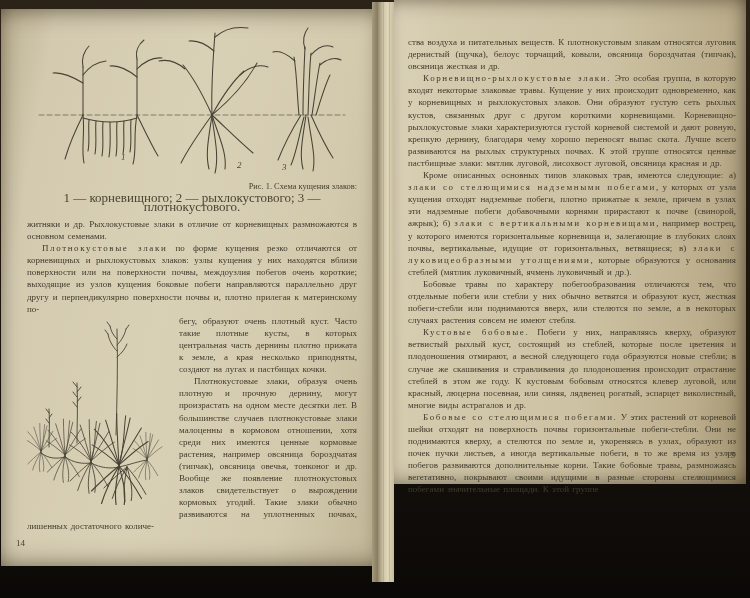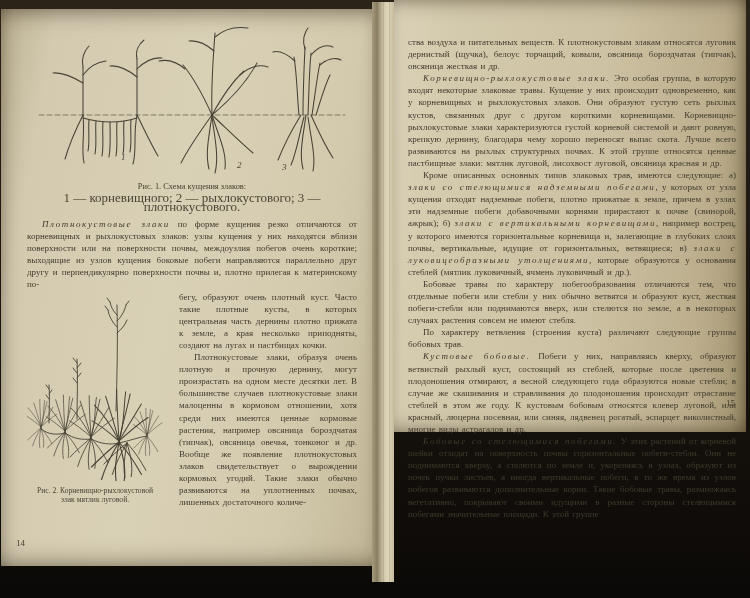--- a/index.html
+++ b/index.html
@@ -3,36 +3,36 @@
 <meta charset="utf-8">
 <style>
   html,body{margin:0;padding:0;background:#0d0a07;}
   .photo{position:relative;width:750px;height:598px;overflow:hidden;
          background:linear-gradient(180deg,#2b2218 0%,#1a140e 55%,#0b0907 100%);
          font-family:"Liberation Serif","DejaVu Serif",serif;color:#3c372b;}
   .page{position:absolute;}
   .page.left{left:1px;top:9px;width:371px;height:557px;
     background:linear-gradient(100deg,#bcb192 0%,#d3cab0 12%,#d9d1b6 45%,#d3caae 78%,#c2b797 100%);
     box-shadow:inset 0 16px 22px -14px rgba(45,33,16,.55), inset 0 -18px 22px -16px rgba(45,33,16,.5), inset 14px 0 20px -14px rgba(45,33,16,.35);}
-  .page.right{left:394px;top:0;width:352px;height:432px;
+  .page.right{left:394px;top:0;width:352px;height:484px;
     background:linear-gradient(95deg,#dad2b8 0%,#d3c9ac 18%,#cdc2a3 55%,#bcae8d 85%,#9f916c 100%);
     box-shadow:inset 0 12px 20px -12px rgba(45,33,16,.5), inset 0 -16px 20px -14px rgba(45,33,16,.45), inset -12px 0 18px -12px rgba(30,20,8,.45);}
   .gutter{position:absolute;left:372px;top:2px;width:22px;height:580px;
     background:linear-gradient(90deg,#a79b7e 0%,#8a7e63 22%,#cfc5a8 52%,#e0d7bb 72%,#c6bb9b 100%);}
   .gutter:after{content:"";position:absolute;inset:0;
     background:repeating-linear-gradient(90deg,transparent 0 5px,rgba(110,96,66,.22) 5px 6px);}
   .t{margin:0;font-size:9px;line-height:12.1px;text-align:justify;text-indent:15px;
      word-spacing:1px;color:#403a2c;}
   .t.noind{text-indent:0;}
-  .sp{letter-spacing:1.6px;font-style:italic;}
+  .sp{letter-spacing:1.6px;}
   .bold{font-weight:400;}
   .lp-body{position:absolute;inset:0;padding:8px 15px 0 26px;}
   .rp-body{position:absolute;inset:0;padding:36px 10px 0 14px;}
   .fig1wrap{text-align:center;margin:0 0 2px 0;}
-  .cap1{text-align:center;font-size:8.4px;line-height:10px;margin:1px 0 0 0;color:#46402f;}
+  .cap1{text-align:right;font-size:8.4px;line-height:10px;margin:1px 0 0 0;color:#46402f;}
   .cap1sub{text-align:center;font-size:13px;line-height:9px;margin:1px 0 7px 0;color:#4a4433;}
   .flow{overflow:hidden;}
   .fig2{float:left;width:152px;margin:2px 8px 0 -8px;}
   .fig2 figcaption{margin-top:1px;}
   .cap2l{display:block;text-align:center;font-size:7.6px;line-height:9.5px;color:#4a4433;}
   .pn{position:absolute;font-size:9px;color:#46402f;}
   .pn-l{left:15px;bottom:18px;}
   .pn-r{right:11px;bottom:24px;}
   svg text{font-family:"Liberation Serif","DejaVu Serif",serif;font-style:italic;font-size:9px;fill:#474234;}
 </style>
@@ -107,20 +107,21 @@
           </g>
           <text x="94" y="143">1</text>
           <text x="210" y="151">2</text>
           <text x="255" y="153">3</text>
         </svg>
       </figure>
 
       <div class="cap1">Рис. 1. Схема кущения злаков:</div>
       <div class="cap1sub">1 — корневищного;  2 — рыхлокустового;  3 — плотнокустового.</div>
 
+      <p class="t noind">житняки и др. Рыхлокустовые злаки в отличие от корневищных размножаются в основном семенами.</p>
       <p class="t"><span class="sp">Плотнокустовые злаки</span><span> по форме кущения резко отличаются от корневищных и рыхлокустовых злаков: узлы кущения у них находятся вблизи поверхности или на поверхности почвы, междоузлия побегов очень короткие; выходящие из узлов кущения боковые побеги направляются параллельно друг другу и перпендикулярно поверхности почвы и, плотно прилегая к материнскому по-</span></p>
 
       <div class="flow">
         <figure class="fig2">
           <svg width="152" height="188" viewBox="0 0 152 188">
             <defs>
               <g id="tuft">
                   <path d="M0 0 C-6 -12 -14 -24 -22 -32"></path>
                   <path d="M0 0 C-4 -14 -8 -28 -12 -40"></path>
                   <path d="M0 0 C-1 -16 -2 -32 -2 -46"></path>
@@ -167,41 +168,36 @@
               <use href="#rts" transform="translate(72,145) scale(.95)"></use>
               <use href="#rts" transform="translate(100,149) scale(1.25)"></use>
               <use href="#rts" transform="translate(108,150) scale(1.05)"></use>
               <use href="#rts" transform="translate(128,143) scale(.6)"></use>
               <path d="M22 136 C30 142 38 142 46 140"></path>
                 <path d="M46 140 C55 146 63 147 72 146"></path>
                 <path d="M72 146 C82 151 91 152 100 150"></path>
                 <path d="M100 150 C110 148 120 144 128 143"></path>
             </g>
           </svg>
-          <figcaption>
-            <span class="cap2l">Рис. 2. Корневищно-рыхлокустовой</span>
-            <span class="cap2l">злак мятлик луговой.</span>
-          </figcaption>
         </figure>
         <p class="t noind">бегу, образуют очень плотный куст. Часто такие плотные кусты, в которых центральная часть дернины плотно прижата к земле, а края несколько приподняты, создают на лугах и пастбищах кочки.</p>
         <p class="t">Плотнокустовые злаки, образуя очень плотную и прочную дернину, могут произрастать на одном месте десятки лет. В большинстве случаев плотнокустовые злаки малоценны в кормовом отношении, хотя среди них имеются ценные кормовые растения, например овсяница бороздчатая (типчак), овсяница овечья, тонконог и др. Вообще же появление плотнокустовых злаков свидетельствует о вырождении кормовых угодий. Такие злаки обычно развиваются на уплотненных почвах, лишенных достаточного количе-</p>
       </div>
 
     </div>
     <div class="pn pn-l">14</div>
   </div>
 
   <div class="gutter"></div>
 
   <div class="page right">
     <div class="rp-body">
       <p class="t noind">ства воздуха и питательных веществ. К плотнокустовым злакам относятся луговик дернистый (щучка), белоус торчащий, ковыли, овсяница бороздчатая (типчак), овсяница жесткая и др.</p>
       <p class="t"><span class="sp">Корневищно-рыхлокустовые злаки.</span><span> Это особая группа, в которую входят некоторые злаковые травы. Кущение у них происходит одновременно, как у корневищных и рыхлокустовых злаков. Они образуют густую сеть рыхлых кустов, связанных друг с другом короткими корневищами. Корневищно-рыхлокустовые злаки характеризуются густой корневой системой и дают ровную, крепкую дернину, благодаря чему хорошо переносят выпас скота. Лучше всего развиваются на рыхлых структурных почвах. К этой группе относятся ценные пастбищные злаки: мятлик луговой, лисохвост луговой, овсяница красная и др.</span></p>
       <p class="t"><span>Кроме описанных основных типов злаковых трав, имеются следующие: а) </span><span class="sp">злаки со стелющимися надземными побегами</span><span>, у которых от узла кущения отходят надземные побеги, плотно прижатые к земле, причем в узлах эти надземные побеги добавочными корнями прирастают к почве (свинорой, ажрык); б) </span><span class="sp">злаки с вертикальными корневищами</span><span>, например вострец, у которого имеются горизонтальные корневища и, залегающие в глубоких слоях почвы, вертикальные, идущие от горизонтальных, ветвящиеся; в) </span><span class="sp">злаки с луковицеобразными утолщениями</span><span>, которые образуются у основания стеблей (мятлик луковичный, ячмень луковичный и др.).</span></p>
       <p class="t"><span class="bold">Бобовые травы</span><span> по характеру побегообразования отличаются тем, что отдельные побеги или стебли у них обычно ветвятся и образуют куст, жесткая побеги-стебли или поднимаются вверх, или стелются по земле, а в некоторых случаях растения совсем не имеют стебля.</span></p>
-      <p class="t">По характеру ветвления (строения куста) различают следующие группы бобовых трав.</p>
       <p class="t"><span class="sp">Кустовые бобовые.</span><span> Побеги у них, направляясь кверху, образуют ветвистый рыхлый куст, состоящий из стеблей, которые после цветения и плодоношения отмирают, а весной следующего года образуются новые стебли; в случае же скашивания и стравливания до плодоношения происходит отрастание стеблей в этом же году. К кустовым бобовым относятся клевер луговой, или красный, люцерна посевная, или синяя, лядвенец рогатый, эспарцет виколистный, многие виды астрагалов и др.</span></p>
       <p class="t"><span class="sp">Бобовые со стелющимися побегами.</span><span> У этих растений от корневой шейки отходят на поверхность почвы горизонтальные побеги-стебли. Они не поднимаются кверху, а стелются по земле и, укореняясь в узлах, образуют из почек пучки листьев, а иногда вертикальные побеги, в то же время из узлов побегов развиваются дополнительные корни. Такие бобовые травы, размножаясь вегетативно, покрывают своими идущими в разные стороны стелющимися побегами значительные площади. К этой группе</span></p>
     </div>
     <div class="pn pn-r">15</div>
   </div>
 
 </div>
 
 </body></html>

